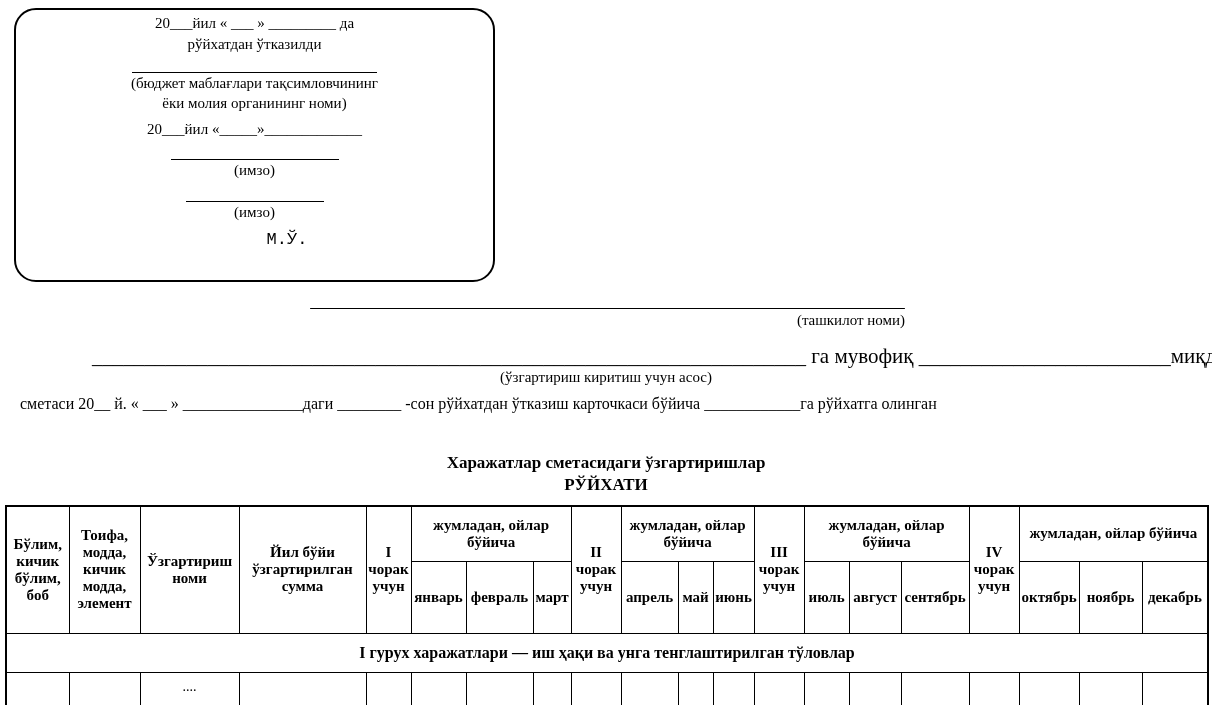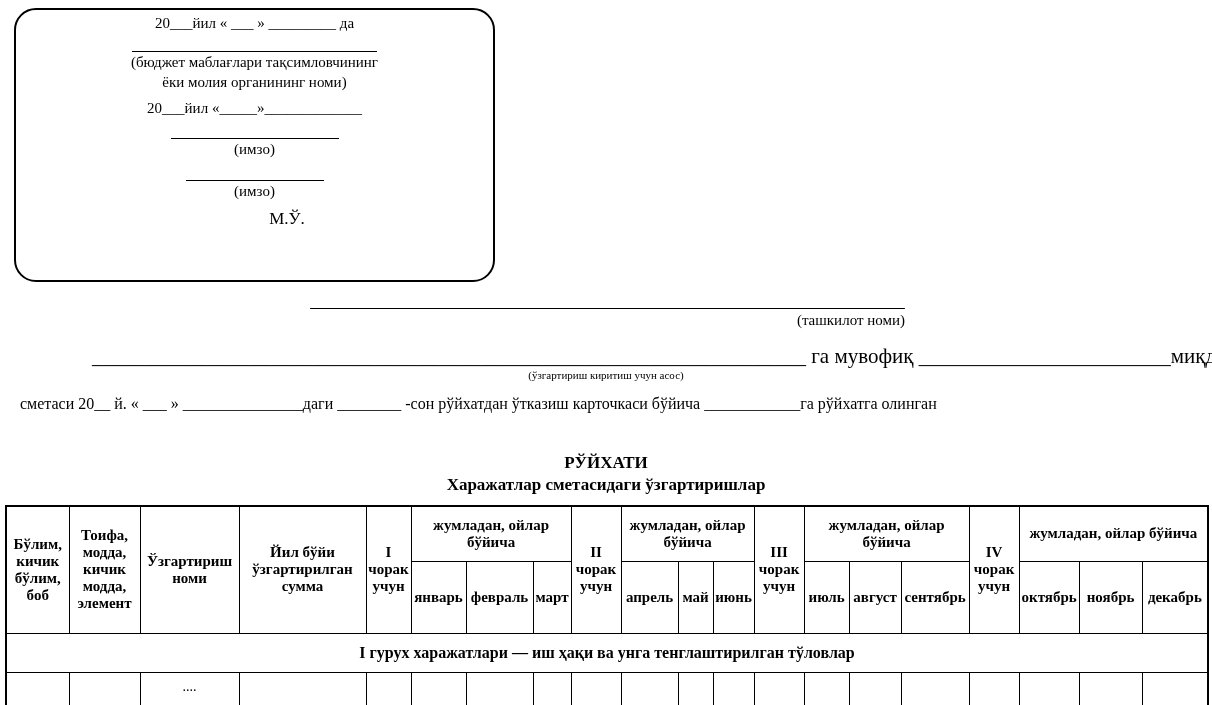--- a/index.html
+++ b/index.html
@@ -18,27 +18,27 @@
     border: 2px solid #000;
     text-align: center; font-size: 15px;
   }
   .bx-line { line-height: 21px; white-space: nowrap; }
   .bx-cap  { line-height: 20px; }
   .rule { height: 0; border-bottom: 1px solid #000; margin: 0 auto; }
   .rule-1 { width: 245px; margin-top: 17px; }
   .rule-sig1 { width: 168px; margin-top: 19px; }
   .rule-sig2 { width: 138px; margin-top: 21px; }
   .bx-date { margin-top: 6px; }
-  .seal { margin-top: 7px; font-size: 17px; line-height: 22px; padding-left: 65px; }
+  .seal { margin-top: 7px; font-size: 17px; line-height: 22px; padding-left: 65px; font-family: Liberation Mono, monospace; }
 
   
   .org-rule { left: 310px; top: 308px; width: 595px; border-bottom: 1.5px solid #000; height: 0; }
   .org-cap  { left: 310px; top: 312px; width: 595px; text-align: right; font-size: 15px; }
   .basis-line { left: 92px; top: 346px; font-size: 21px; white-space: nowrap; line-height: 21px; }
-  .basis-cap  { left: 0; top: 369px; width: 1212px; text-align: center; font-size: 11px; }
+  .basis-cap  { left: 0; top: 369px; width: 1212px; text-align: center; font-size: 15px; }
   .smeta-line { left: 20px; top: 393px; font-size: 16px; white-space: nowrap; line-height: 22px; }
 
   
   .doc-title { left: 0; top: 452px; width: 1212px; text-align: center;
                font-weight: bold; font-size: 17px; line-height: 22px; }
 
   
   table.sheet {
     position: absolute; left: 5px; top: 505px; width: 1202px;
     border-collapse: collapse; table-layout: fixed;
@@ -57,42 +57,43 @@
   tr.group-row td { font-weight: bold; font-size: 16px; padding: 10px; }
   tr.data-row { height: 41px; }
   tr.data-row td { vertical-align: top; padding-top: 6px; font-size: 14px; }
   th.qcell { padding: 0; }
 </style>
 </head>
 <body>
 
 <div class="abs reg-box">
   <div class="bx-line" style="margin-top:3px">20___йил « ___ » _________ да</div>
+  <div class="bx-line">рўйхатдан ўтказилди</div>
   <div class="rule rule-1"></div>
   <div class="bx-cap">(бюджет маблағлари тақсимловчининг</div>
   <div class="bx-cap">ёки молия органининг номи)</div>
   <div class="bx-line bx-date">20___йил «_____»_____________</div>
   <div class="rule rule-sig1"></div>
   <div class="bx-cap">(имзо)</div>
   <div class="rule rule-sig2"></div>
   <div class="bx-cap">(имзо)</div>
   <div class="seal">М.Ў.</div>
 </div>
 
 <div class="abs org-rule"></div>
 <div class="abs org-cap">(ташкилот номи)</div>
 
 <div class="abs basis-line"><span>____________________________________________________________________</span><span> га мувофиқ </span><span>________________________</span><span>миқдордаги харажатлар</span></div>
 <div class="abs basis-cap">(ўзгартириш киритиш учун асос)</div>
 
 <div class="abs smeta-line">сметаси 20__ й. « ___ » _______________даги ________ -сон рўйхатдан ўтказиш карточкаси бўйича ____________га рўйхатга олинган</div>
 
 <div class="abs doc-title">
+  <div>Харажатлар сметасидаги ўзгартиришлар</div>
   <div>РЎЙХАТИ</div>
-  <div>Харажатлар сметасидаги ўзгартиришлар</div>
 </div>
 
 <table class="sheet">
   <colgroup>
     <col style="width:63px">
       <col style="width:71px">
       <col style="width:99px">
       <col style="width:127px">
     <col style="width:45px">
       <col style="width:55px">

